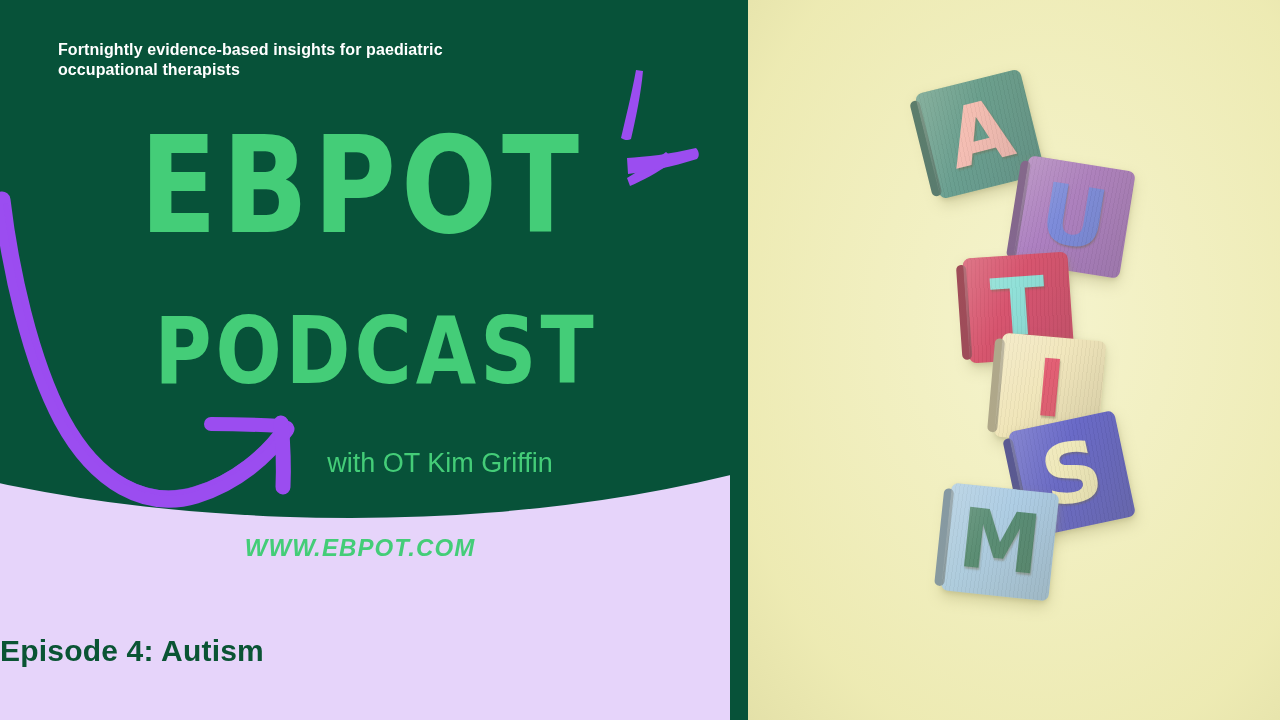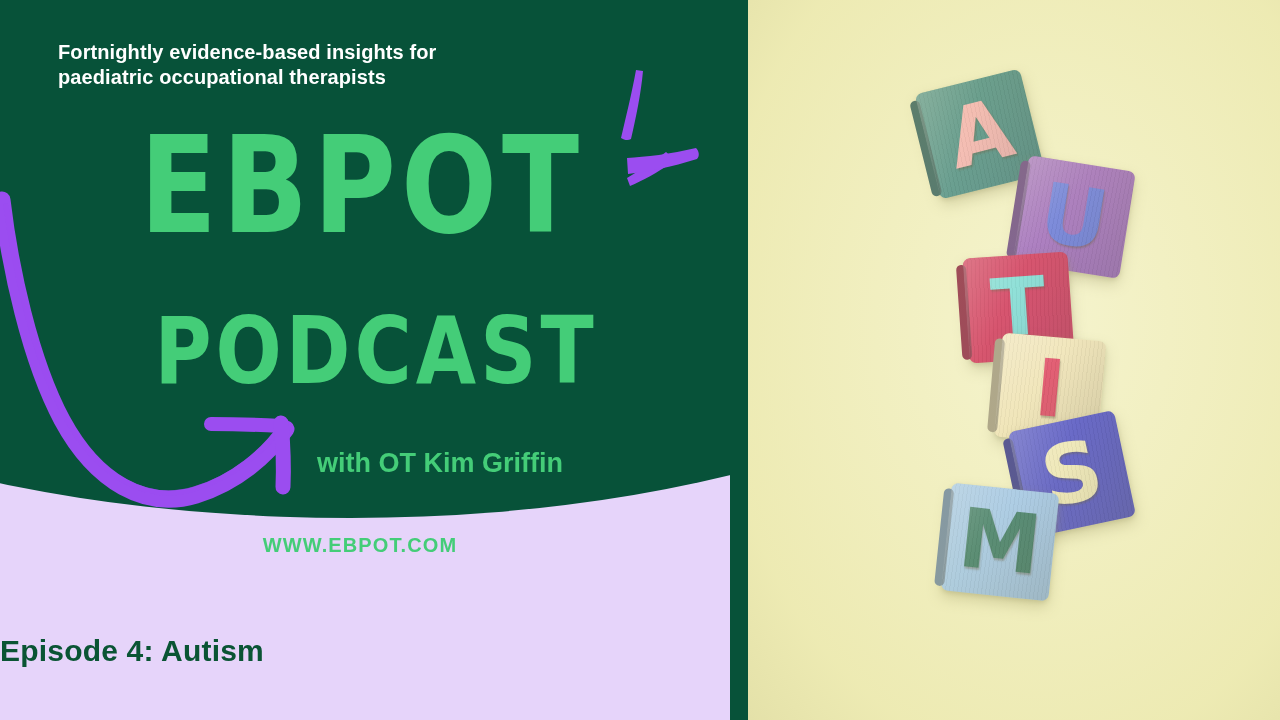--- a/index.html
+++ b/index.html
@@ -49,46 +49,47 @@
   .lavender-bg{position:absolute;left:0;top:0;width:748px;height:720px;background:#E6D4FA;}
   .green-strip{position:absolute;left:730px;top:0;width:18px;height:720px;background:#075239;}
   .green-blob{
     position:absolute;left:-360px;top:-392px;width:1450px;height:910px;
     background:#075239;border-radius:0 0 52% 50% / 0 0 34% 30%;
   }
 
   
   .tagline{
     position:absolute;left:58px;top:40px;width:430px;
-    color:#FFFFFF;font-size:20px;font-weight:bold;line-height:1.26;
+    color:#FFFFFF;font-size:16px;font-weight:bold;line-height:1.26;
     letter-spacing:.1px;
   }
   .brand-title{
     position:absolute;left:72px;top:122px;width:580px;
     color:#44CD78;font-size:113px;font-weight:bold;line-height:.96;
     letter-spacing:5px;text-align:center;
     font-family:"DejaVu Sans","Liberation Sans",sans-serif;
     transform:scaleY(1.18);transform-origin:left top;
   }
   .brand-sub{
     position:absolute;left:96px;top:305px;width:560px;
     color:#44CD78;font-size:78px;font-weight:bold;line-height:1;
     letter-spacing:4px;text-align:center;
     font-family:"DejaVu Sans","Liberation Sans",sans-serif;
     transform:scaleY(1.18);transform-origin:left top;
   }
   .host-credit{
     position:absolute;left:0;top:448px;width:740px;
-    color:#44CD78;font-size:27px;font-weight:bold;text-align:center;
+    color:#44CD78;font-size:27px;font-weight:normal;text-align:center;
     padding-left:140px;box-sizing:border-box;
   }
   .site-url{
     position:absolute;left:0;top:534px;width:720px;
-    color:#44CD78;font-size:20px;font-weight:bold;text-align:center;
+    color:#44CD78;font-size:24px;font-weight:bold;text-align:center;
     letter-spacing:1.1px;
+    font-style:italic;
   }
   .episode-title{
     position:absolute;left:0;top:634px;width:730px;
     color:#0A5434;font-size:30px;font-weight:bold;text-align:left;
     letter-spacing:.2px;
   }
 
   
   .deco{position:absolute;left:0;top:0;width:748px;height:720px;overflow:visible;pointer-events:none;}
 </style>

